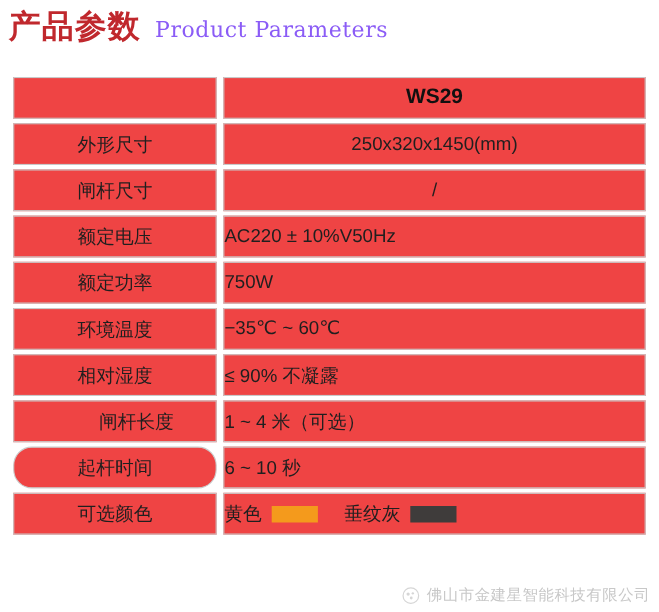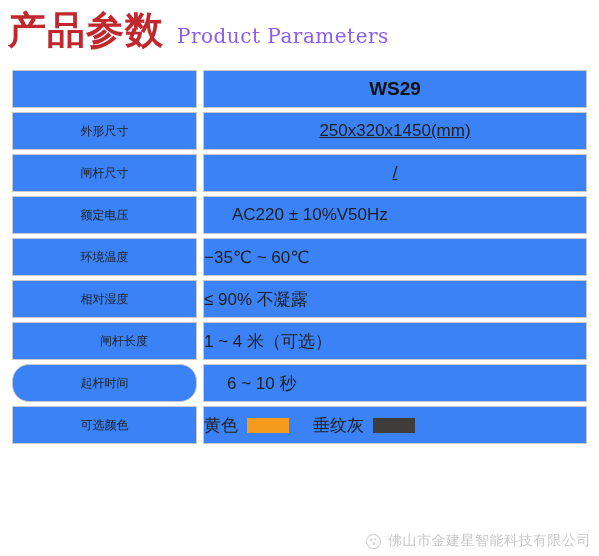--- a/index.html
+++ b/index.html
@@ -17,21 +17,21 @@
 
   
   .header {
     display: flex;
     align-items: baseline;
     padding: 11px 0 0 8px;
     height: 48px;
     box-sizing: border-box;
   }
   .title-cn {
-    font-size: 38px;
+    font-size: 29px;
     font-weight: bold;
     color: #c0282d;
     letter-spacing: 1px;
     line-height: 1;
     white-space: nowrap;
   }
   .title-en {
     font-family: "DejaVu Serif", "Liberation Serif", serif;
     font-size: 20px;
     color: #a8a8a8;
@@ -45,42 +45,41 @@
   
   .spec-table {
     width: 587px;
     margin: 18px 0 0 6px;
     border-collapse: separate;
     border-spacing: 6px 4px;
     table-layout: fixed;
   }
   .spec-table td {
     border: 1px solid #c9c9c9;
-    background: #3b82f6;
+    background: #ef4444;
     height: 38px;
     box-sizing: border-box;
     padding: 0;
     vertical-align: middle;
   }
   .col-label {
     width: 185px;
     text-align: center;
-    font-size: 12px;
+    font-size: 17px;
     color: #1f1f1f;
   }
   .col-value {
     text-align: left;
     font-size: 17px;
     color: #1f1f1f;
     padding-left: 40px;
   }
   .col-value.center {
     text-align: center;
     padding-left: 0;
-    text-decoration: underline;
   }
   .header-cell {
     font-size: 19px;
     font-weight: bold;
     color: #101010;
     text-align: center;
     padding-left: 0;
   }
   .empty-cell {
     
@@ -154,42 +153,46 @@
       <td class="col-value center" style="border-color: rgb(201, 201, 201);">250x320x1450(mm)</td>
     </tr>
 
     <tr>
       <td class="col-label" style="border-color: rgb(201, 201, 201);">闸杆尺寸</td>
       <td class="col-value center" style="border-color: rgb(201, 201, 201);">/</td>
     </tr>
 
     <tr>
       <td class="col-label" style="border-color: rgb(201, 201, 201);">额定电压</td>
-      <td class="col-value" style="border-color: rgb(201, 201, 201); padding-left: 28px;">AC220 ± 10%V50Hz</td>
-    </tr>
-
+      <td class="col-value" style="border-color: rgb(201, 201, 201);">AC220 ± 10%V50Hz</td>
+    </tr>
+
+    <tr>
+      <td class="col-label" style="border-color: rgb(201, 201, 201);">额定功率</td>
+      <td class="col-value" style="border-color: rgb(201, 201, 201);">750W</td>
+    </tr>
 
     <tr>
       <td class="col-label" style="border-color: rgb(201, 201, 201);">环境温度</td>
       <td class="col-value" style="border-color: rgb(201, 201, 201);">−35℃ ~ 60℃</td>
     </tr>
 
     <tr>
       <td class="col-label" style="border-color: rgb(201, 201, 201);">相对湿度</td>
       <td class="col-value" style="border-color: rgb(201, 201, 201);">≤ 90% 不凝露</td>
     </tr>
 
     <tr>
       <td class="col-label" style="border-color: rgb(201, 201, 201); padding-left: 39px;">闸杆长度</td>
       <td class="col-value" style="border-color: rgb(201, 201, 201);">1 ~ 4 米（可选）</td>
     </tr>
 
     <tr>
       <td class="col-label" style="border-color: rgb(201, 201, 201); border-radius: 17px;">起杆时间</td>
-      <td class="col-value" style="border-color: rgb(201, 201, 201); padding-left: 23px;">6 ~ 10 秒</td>
+      <td class="col-value" style="border-color: rgb(201, 201, 201);">6 ~ 10 秒</td>
     </tr>
 
     <tr>
       <td class="col-label" style="border-color: rgb(201, 201, 201); margin-left: 16px;">可选颜色</td>
       <td class="col-value" style="border-color: rgb(201, 201, 201);">
         <div class="color-list">
           <span class="color-item">
             <span class="color-name">黄色</span>
             <span class="swatch" id="sw0" style="background: rgb(244, 154, 28);"></span>
           </span>

